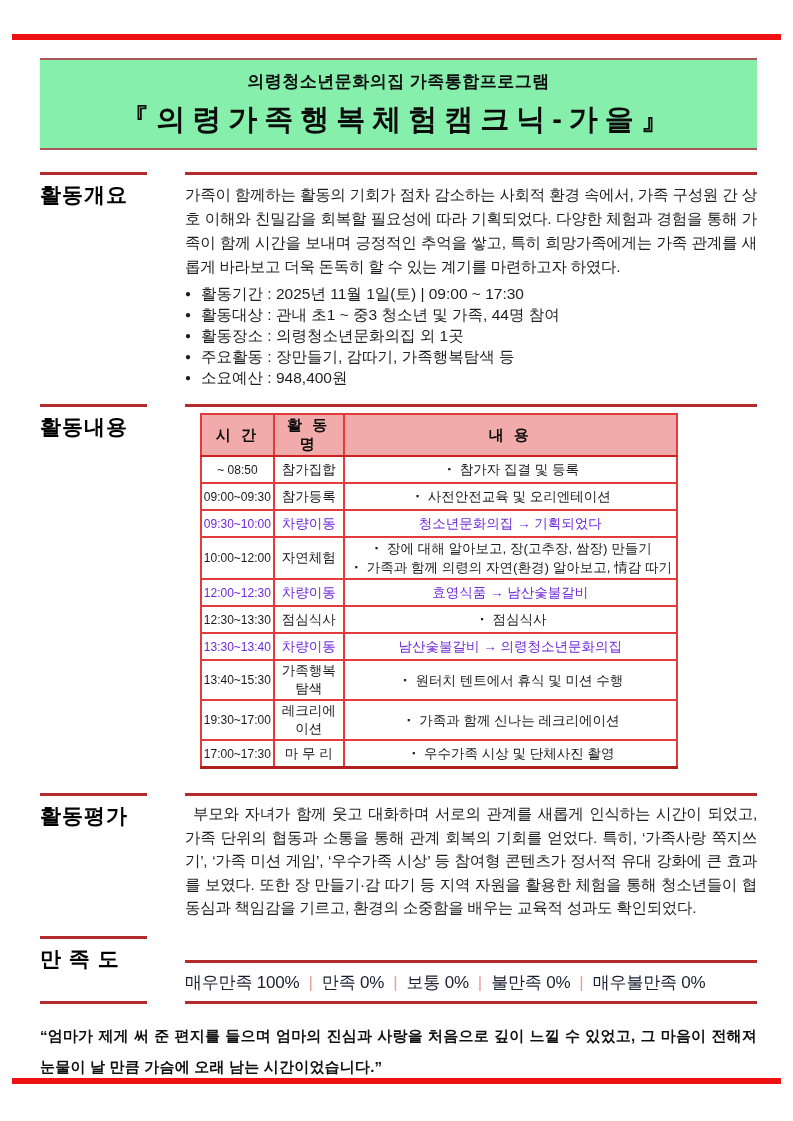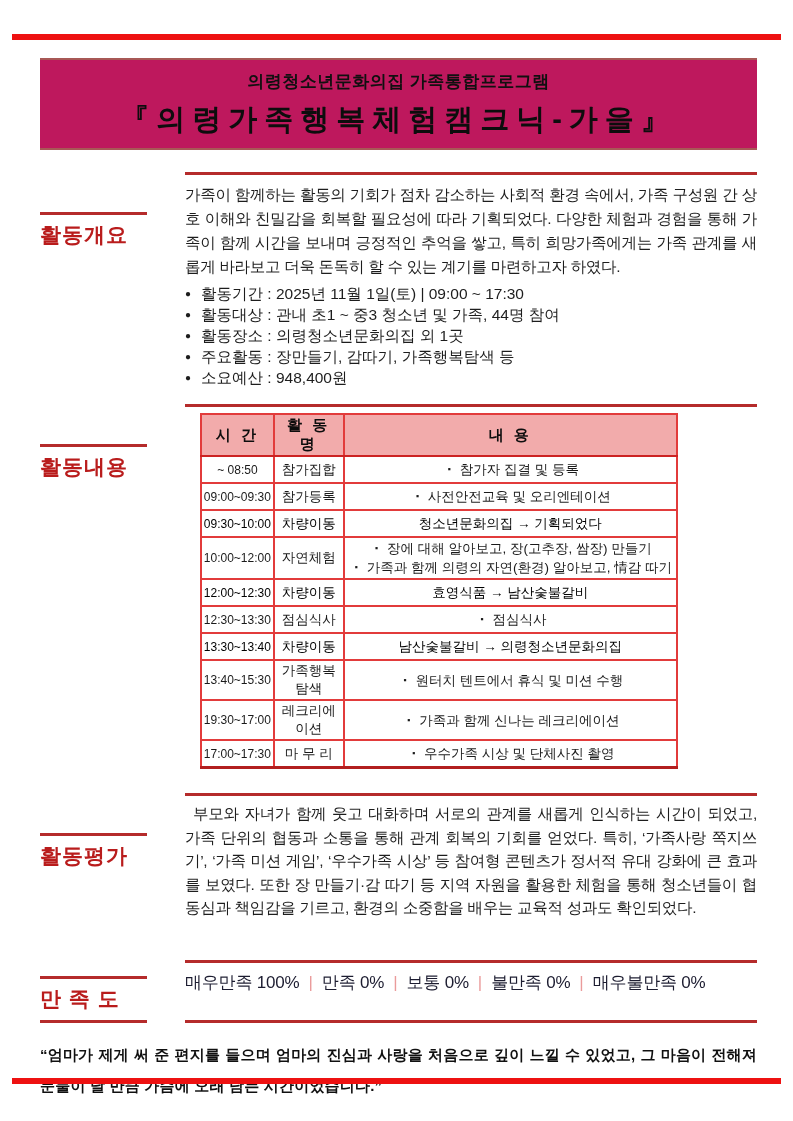--- a/index.html
+++ b/index.html
@@ -7,33 +7,33 @@
     width:793px;height:1121px;position:relative;background:#ffffff;
     font-family:"Liberation Sans",sans-serif;color:#111;overflow:hidden;
   }
   .rule-top,.rule-bottom{position:absolute;left:12px;width:769px;height:6px;background:#ee1111;}
   .rule-top{top:34px;}
   .rule-bottom{top:1078px;}
   .doc{position:absolute;left:40px;top:58px;width:717px;}
 
   
   .title-box{
-    box-sizing:border-box;height:92px;background:#be185d;
+    box-sizing:border-box;height:92px;background:#86efac;
     border-top:2px solid #a85856;border-bottom:2px solid #a85856;
     text-align:center;padding-top:10px;
   }
   .subtitle{font-size:17px;font-weight:700;letter-spacing:0.5px;color:#101010;}
   .main-title{font-size:29px;font-weight:800;letter-spacing:7px;color:#0d0d0d;margin-top:7px;}
 
   
   .section{display:flex;align-items:stretch;}
   .sec-label{
     flex:0 0 107px;width:107px;margin-right:38px;
     border-top:3px solid #b52b2b;padding-top:6px;
-    font-size:21px;font-weight:800;letter-spacing:1px;color:#b91c1c;margin-top:40px;
+    font-size:21px;font-weight:800;letter-spacing:1px;color:#000000;
   }
   .sec-body{flex:1;border-top:3px solid #b52b2b;padding-top:6px;min-width:0;}
 
   
   .sec-overview{margin-top:22px;}
   .para{
     margin:2px 0 6px;font-size:15.5px;line-height:24px;text-align:justify;
     letter-spacing:-0.3px;color:#1d1d1d;
   }
   .bullets{list-style:none;margin:6px 0 0;padding:0;}
@@ -51,21 +51,21 @@
     background:#f2abab;height:26px;font-weight:800;font-size:15px;
     letter-spacing:3px;color:#0d0d0d;border-bottom:2px solid #c22;
   }
   .schedule td{height:23px;padding:1px 4px;}
   .schedule td.time{width:70px;text-align:center;font-size:12px;padding:0 1px;}
   .schedule td.name{width:94px;text-align:center;}
   .schedule td.detail{text-align:center;padding-left:10px;}
   .schedule td.detail.center{text-align:center;padding-left:4px;}
   .dline{line-height:19px;white-space:nowrap;}
   .sq{font-size:9px;margin-right:9px;vertical-align:2px;}
-  tr.transfer td{color:#000000;}
+  tr.transfer td{color:#6d28d9;}
 
   
   .sec-eval{margin-top:24px;}
   .sec-eval .para{line-height:23.5px;text-indent:8px;margin-top:0;}
 
   
   .sec-satisfaction{margin-top:10px;}
   .sec-satisfaction .sec-label{border-bottom:3px solid #b52b2b;padding-bottom:7px;}
   .sec-satisfaction .sec-body{border-bottom:3px solid #b52b2b;padding-bottom:7px;padding-top:8px;margin-top:24px;}
   .sat-item{font-size:17px;color:#1c1c30;letter-spacing:-0.2px;}

